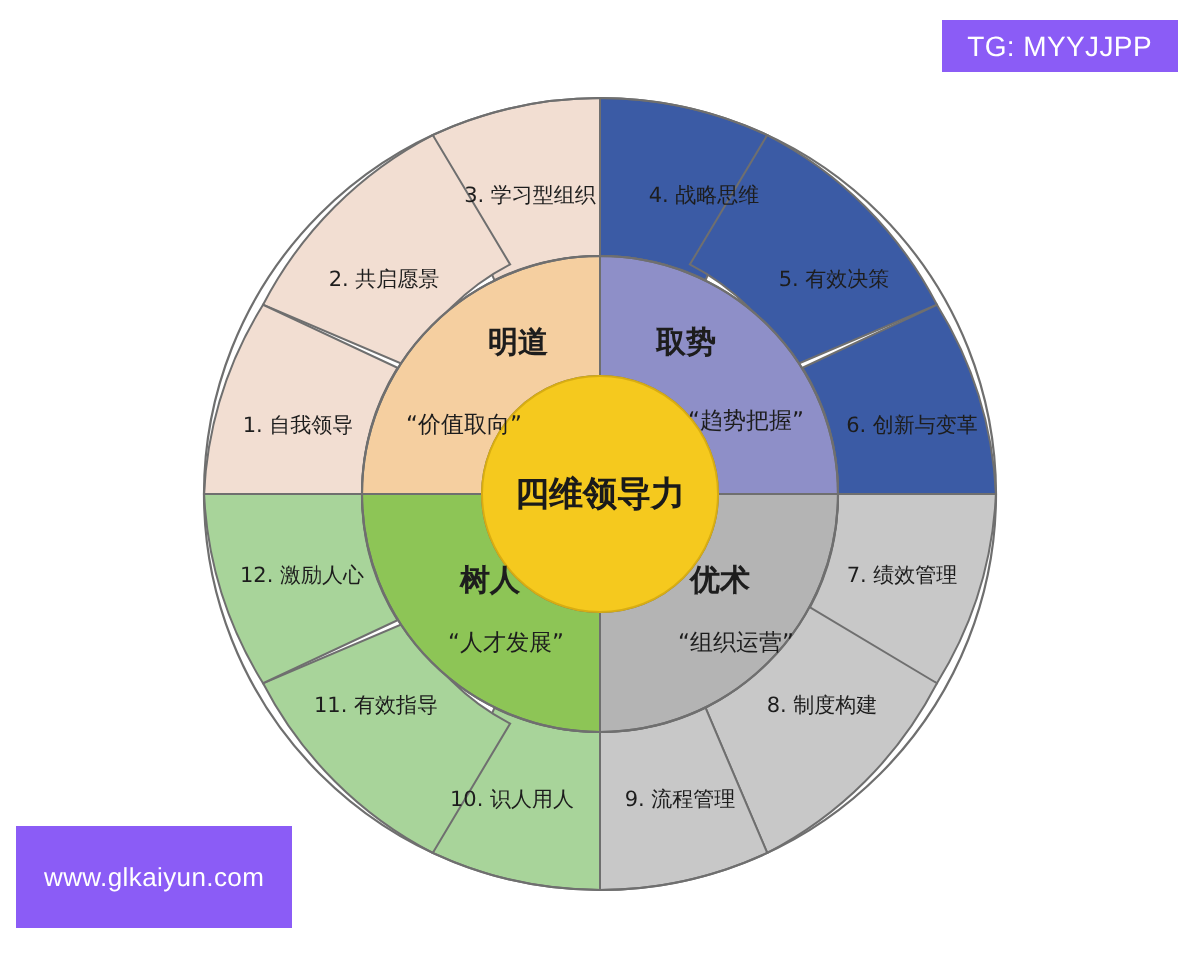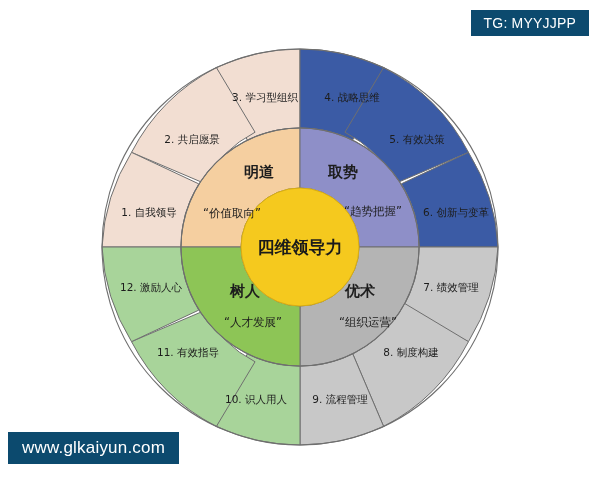--- a/index.html
+++ b/index.html
@@ -62,39 +62,39 @@
   .t-quadsub {
     font-size: 11.5px;
     text-anchor: middle;
   }
   .t-item {
     font-size: 10.5px;
     text-anchor: middle;
   }
   .wm {
     position: absolute;
-    background: #0c4a6e;
+    background: #8b5cf6;
     color: #ffffff;
     font-family: "Liberation Sans", "DejaVu Sans", sans-serif;
     display: flex;
     align-items: center;
     justify-content: center;
     letter-spacing: 0.2px;
   }
   #wm-tg {
     right: 11px;
     top: 10px;
     padding: 5px 13px;
     font-size: 14px;
   }
   #wm-site {
     left: 8px;
     bottom: 16px;
-    padding: 6px 14px;
-    font-size: 17px;
+    padding: 18px 14px;
+    font-size: 13px;
   }
 </style>
 </head>
 <body>
 
 <div id="stage">
 
   <svg id="wheel" viewBox="0 0 600 480">
 
     <g>

